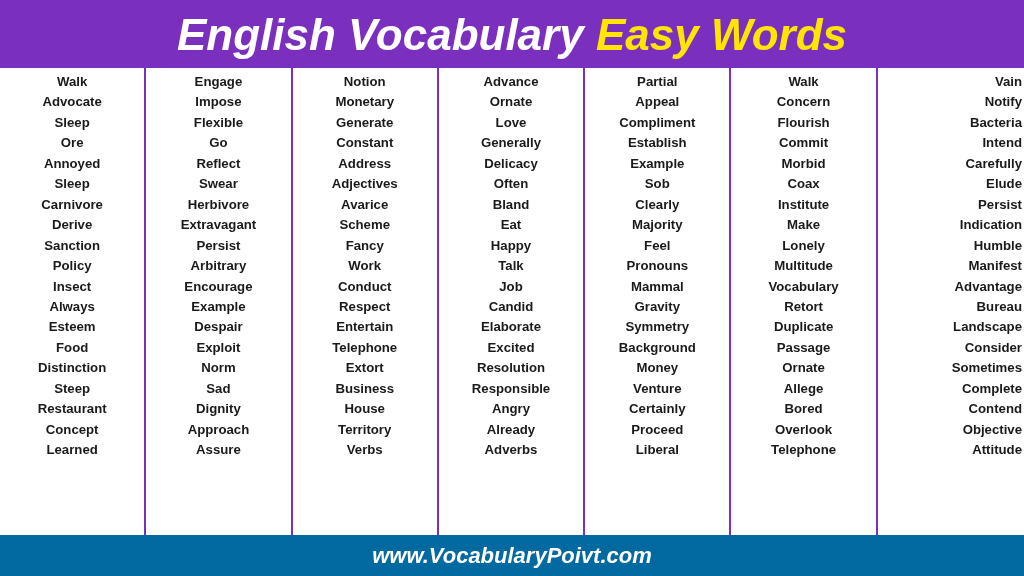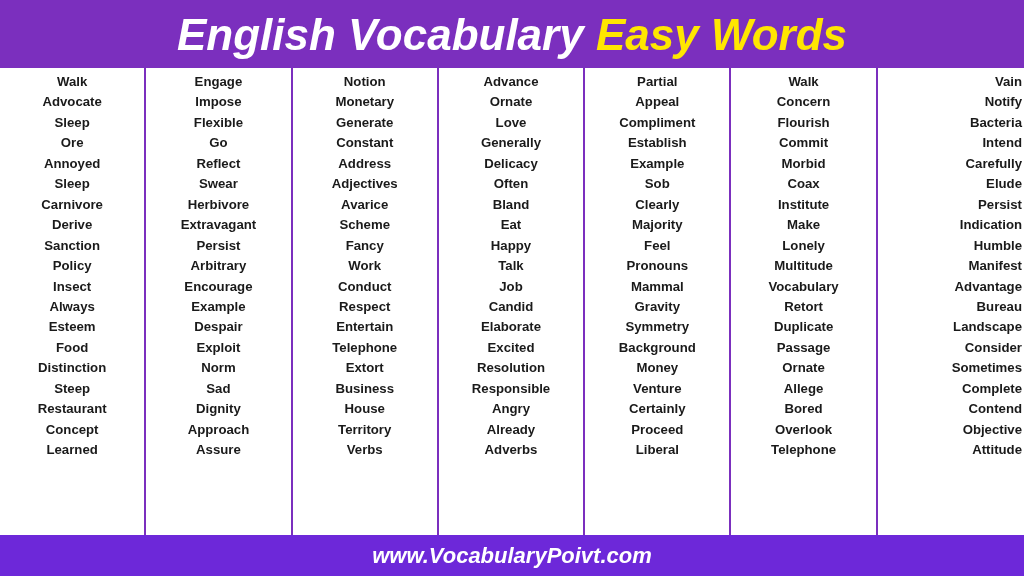--- a/index.html
+++ b/index.html
@@ -58,21 +58,21 @@
     }
     .word {
       font-size: 13.2px;
       font-weight: bold;
       color: #1a1a1a;
       line-height: 1.55;
       text-align: center;
       white-space: nowrap;
     }
     .footer {
-      background: #6d28d9;
+      background: #0369a1;
       text-align: center;
       padding: 8px 0 7px 0;
       flex-shrink: 0;
     }
     .footer span {
       font-size: 22px;
       font-weight: 900;
       color: white;
       font-style: italic;
     }

